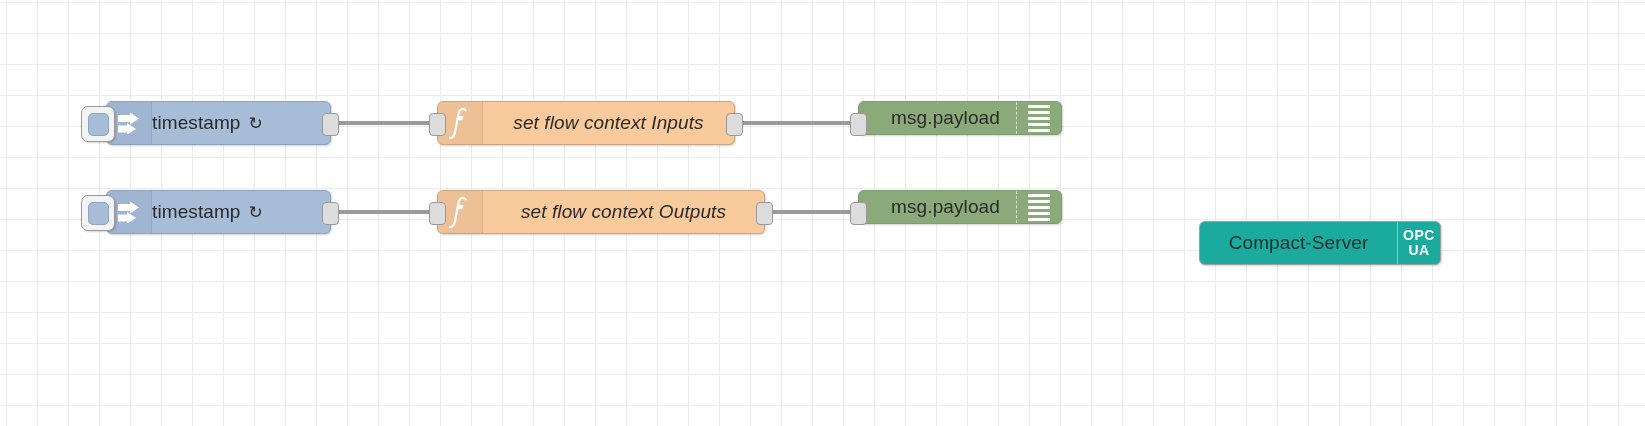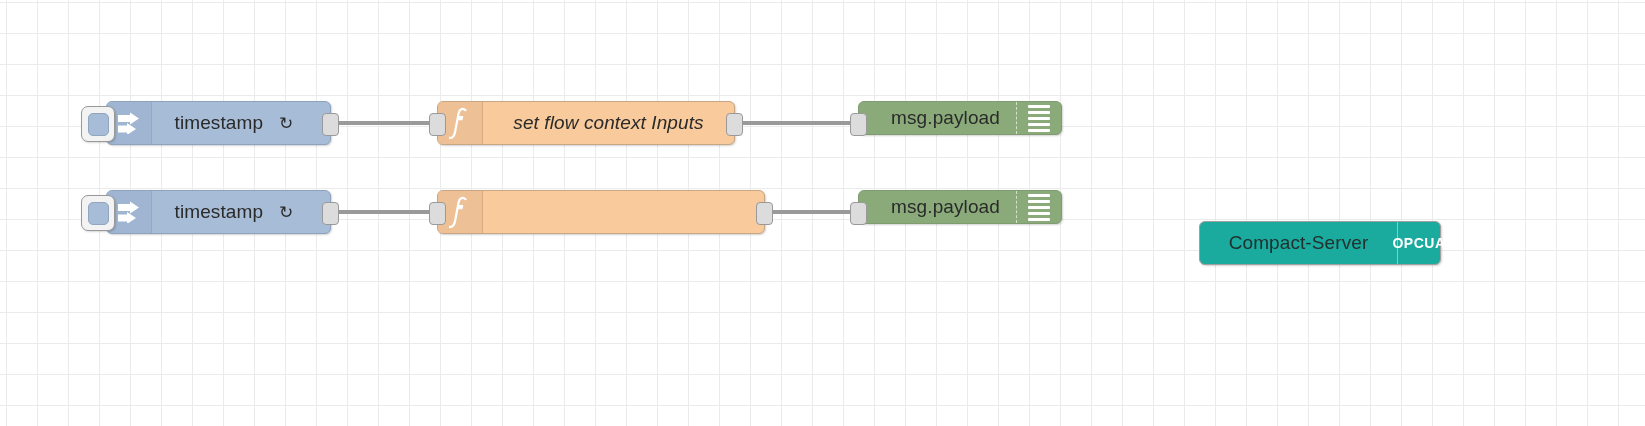--- a/index.html
+++ b/index.html
@@ -63,23 +63,21 @@
     width: 44px;
     min-width: 44px;
     background: #9fb5d1;
     border-right: 1px solid #93a9c5;
     border-radius: 5px 0 0 5px;
     display: flex;
     align-items: center;
     justify-content: center;
   }
   .inject-node .node-label {
-    justify-content: center;
     padding-right: 14px;
-    gap: 8px;
   }
   .refresh-glyph {
     font-size: 17px;
     margin-left: 8px;
     display: inline-block;
   }
 
   
   .node-button {
     position: absolute;
@@ -183,21 +181,21 @@
     justify-content: center;
     padding: 0 18px;
     color: #20312e;
   }
   .opcua-icon {
     width: 42px;
     min-width: 42px;
     border-left: 1px solid #7fcfc8;
     border-radius: 0 5px 5px 0;
     display: flex;
-    flex-direction: row;
+    flex-direction: column;
     align-items: center;
     justify-content: center;
     color: #ffffff;
     font-size: 14px;
     font-weight: bold;
     line-height: 15px;
     letter-spacing: 0.5px;
   }
 
   
@@ -285,20 +283,21 @@
     </div>
     <div class="port port-out"></div>
   </div>
 
   <div class="node function-node" style="left:437px; top:190px; width:328px;">
     <div class="function-icon">
       <svg width="22" height="32" viewBox="0 0 22 32" aria-hidden="true">
         <path d="M16.5 3.2c-1.3-1.4-3.4-1.6-4.9-0.5-1.3 0.9-1.8 2.5-2.1 4l-0.6 3.3h4.1l-0.45 2.1h-4.05l-2.4 12.6c-0.4 2.2-1.1 4.4-2.9 5.6-1.4 0.9-3.4 0.7-4.4-0.6" fill="none" stroke="#ffffff" stroke-width="2.2" stroke-linecap="round"></path>
       </svg>
     </div>
+    <div class="node-label">set flow context Outputs</div>
     <div class="port port-in"></div>
     <div class="port port-out"></div>
   </div>
 
   <div class="node debug-node" style="left:858px; top:190px; width:204px;">
     <div class="node-label">msg.payload</div>
     <div class="debug-icon">
       <div class="hamburger">
         <span></span>
           <span></span>

